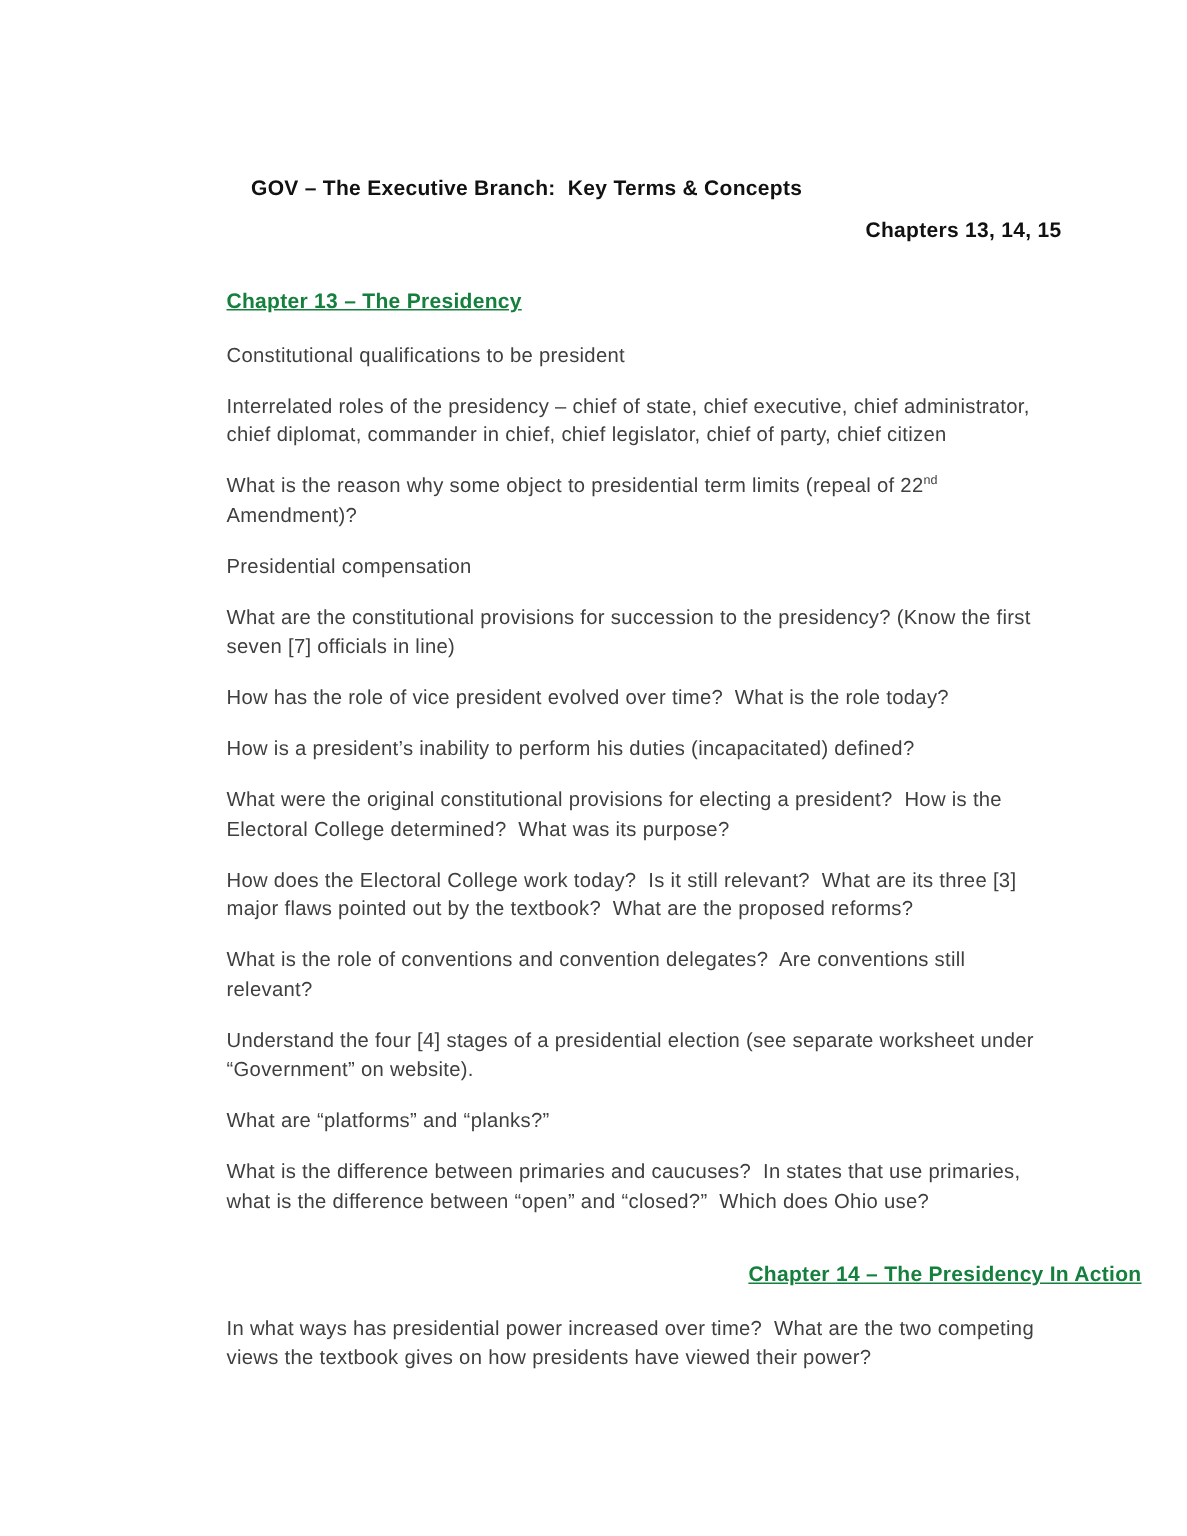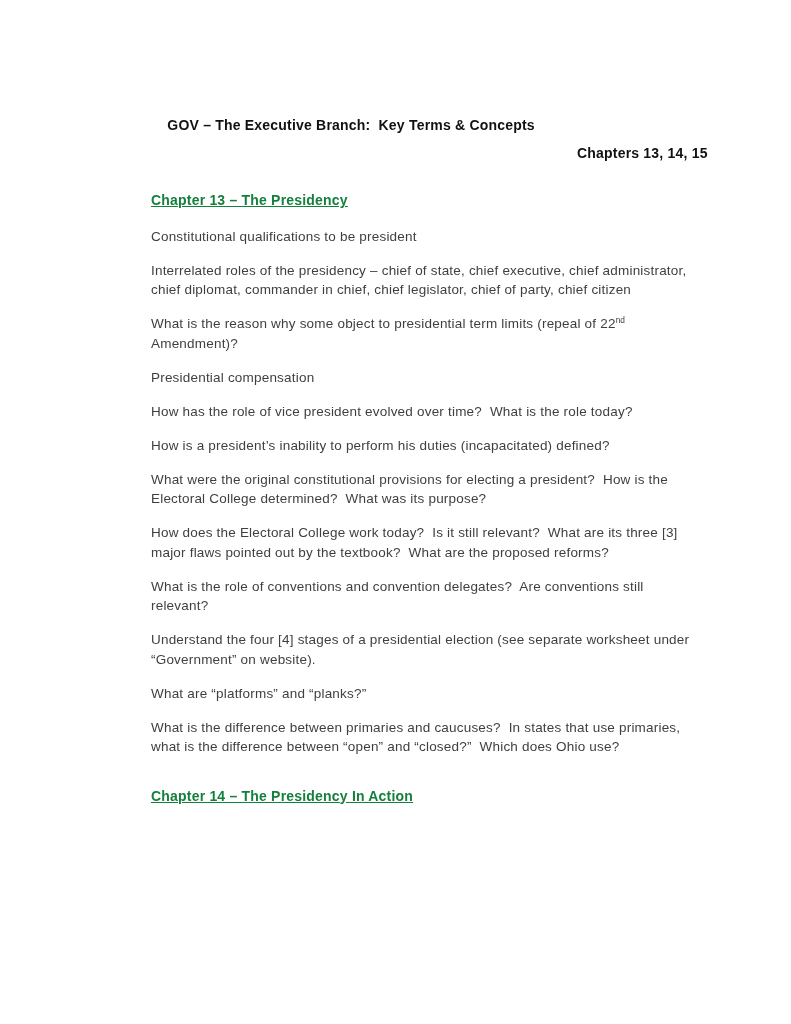--- a/index.html
+++ b/index.html
@@ -39,20 +39,21 @@
   .chapter-heading {
     font-weight: bold;
     color: #15803d;
     font-size: 14px;
     text-decoration: underline;
     margin: 0 0 16px 0;
     white-space: pre-wrap;
   }
   .chapter-heading.spaced {
     margin-top: 30px;
+    text-align: right;
   }
   p.body-para {
     margin: 0 0 14.5px 0;
     white-space: pre-wrap;
   }
   p.body-para sup {
     font-size: 0.62em;
     line-height: 0;
     vertical-align: super;
     letter-spacing: 0;
@@ -73,20 +74,22 @@
   <p class="body-para">Constitutional qualifications to be president</p>
 
   <p class="body-para">Interrelated roles of the presidency – chief of state, chief executive, chief administrator,
 chief diplomat, commander in chief, chief legislator, chief of party, chief citizen</p>
 
   <p class="body-para"><span>What is the reason why some object to presidential term limits (repeal of 22</span><sup>nd</sup><span>
 Amendment)?</span></p>
 
   <p class="body-para">Presidential compensation</p>
 
+  <p class="body-para">What are the constitutional provisions for succession to the presidency? (Know the first
+seven [7] officials in line)</p>
 
   <p class="body-para">How has the role of vice president evolved over time?  What is the role today?</p>
 
   <p class="body-para">How is a president’s inability to perform his duties (incapacitated) defined?</p>
 
   <p class="body-para">What were the original constitutional provisions for electing a president?  How is the
 Electoral College determined?  What was its purpose?</p>
 
 
   <p class="body-para">How does the Electoral College work today?  Is it still relevant?  What are its three [3]
@@ -98,14 +101,16 @@
   <p class="body-para">Understand the four [4] stages of a presidential election (see separate worksheet under
 “Government” on website).</p>
 
   <p class="body-para">What are “platforms” and “planks?”</p>
 
   <p class="body-para">What is the difference between primaries and caucuses?  In states that use primaries,
 what is the difference between “open” and “closed?”  Which does Ohio use?</p>
 
   <div class="chapter-heading spaced">Chapter 14 – The Presidency In Action</div>
 
+  <p class="body-para">In what ways has presidential power increased over time?  What are the two competing
+views the textbook gives on how presidents have viewed their power?</p>
 
 </div>
 
 </body></html>

